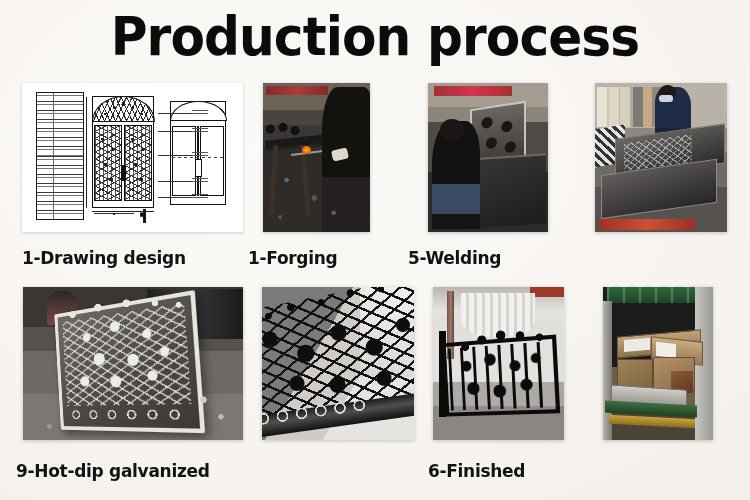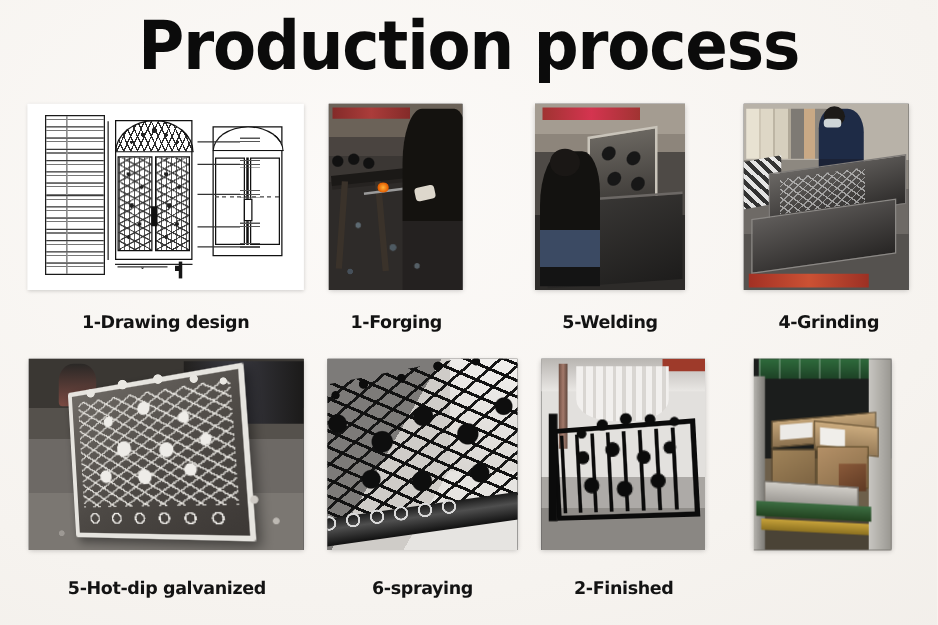--- a/index.html
+++ b/index.html
@@ -62,24 +62,24 @@
   .panel {
     position: absolute;
     overflow: hidden;
     background: #2a2a2a;
     box-shadow: 0 1px 4px rgba(0,0,0,0.22);
     z-index: 10;
   }
 
   .label {
     position: absolute;
-    text-align: center;
+    text-align: left;
     font-family: "DejaVu Sans", sans-serif;
     font-weight: bold;
-    font-size: 14px;
+    font-size: 17px;
     line-height: 22px;
     color: #131313;
     letter-spacing: -0.3px;
     z-index: 50;
     white-space: nowrap;
   }
 
   
   .p1 {
     left: 22px; top: 83px; width: 221px; height: 149px;
@@ -741,21 +741,20 @@
       <div class="mask"></div>
       <div class="gate1"></div>
       <div class="gate2"></div>
       <div class="redband"></div>
     </div>
   </div>
 
   <div class="label" style="left:22px; top:247px; width:221px;">1-Drawing design</div>
   <div class="label" style="left:248px; top:247px; width:138px;">1-Forging</div>
   <div class="label" style="left:408px; top:247px; width:160px;">5-Welding</div>
-  <div class="label" style="left:588px; top:247px; width:150px;">4-Grinding</div>
 
 
   <div class="panel p5">
     <div class="galv">
       <div class="bg-dark"></div>
       <div class="person"></div>
       <div class="gate"></div>
       <div class="top-scroll"></div>
       <div class="debris"></div>
     </div>
@@ -791,17 +790,16 @@
       <div class="crate-top2"></div>
       <div class="box1"></div>
       <div class="box2"></div>
       <div class="redbox"></div>
       <div class="pallet"></div>
       <div class="greenbar"></div>
       <div class="yellowbar"></div>
     </div>
   </div>
 
-  <div class="label" style="left:16px; top:460px; width:235px;">5-Hot-dip galvanized</div>
-  <div class="label" style="left:258px; top:460px; width:160px;">6-spraying</div>
-  <div class="label" style="left:428px; top:460px; width:142px;">2-Finished</div>
+  <div class="label" style="left:16px; top:460px; width:235px;">9-Hot-dip galvanized</div>
+  <div class="label" style="left:428px; top:460px; width:142px;">6-Finished</div>
 
 </div>
 
 </body></html>

